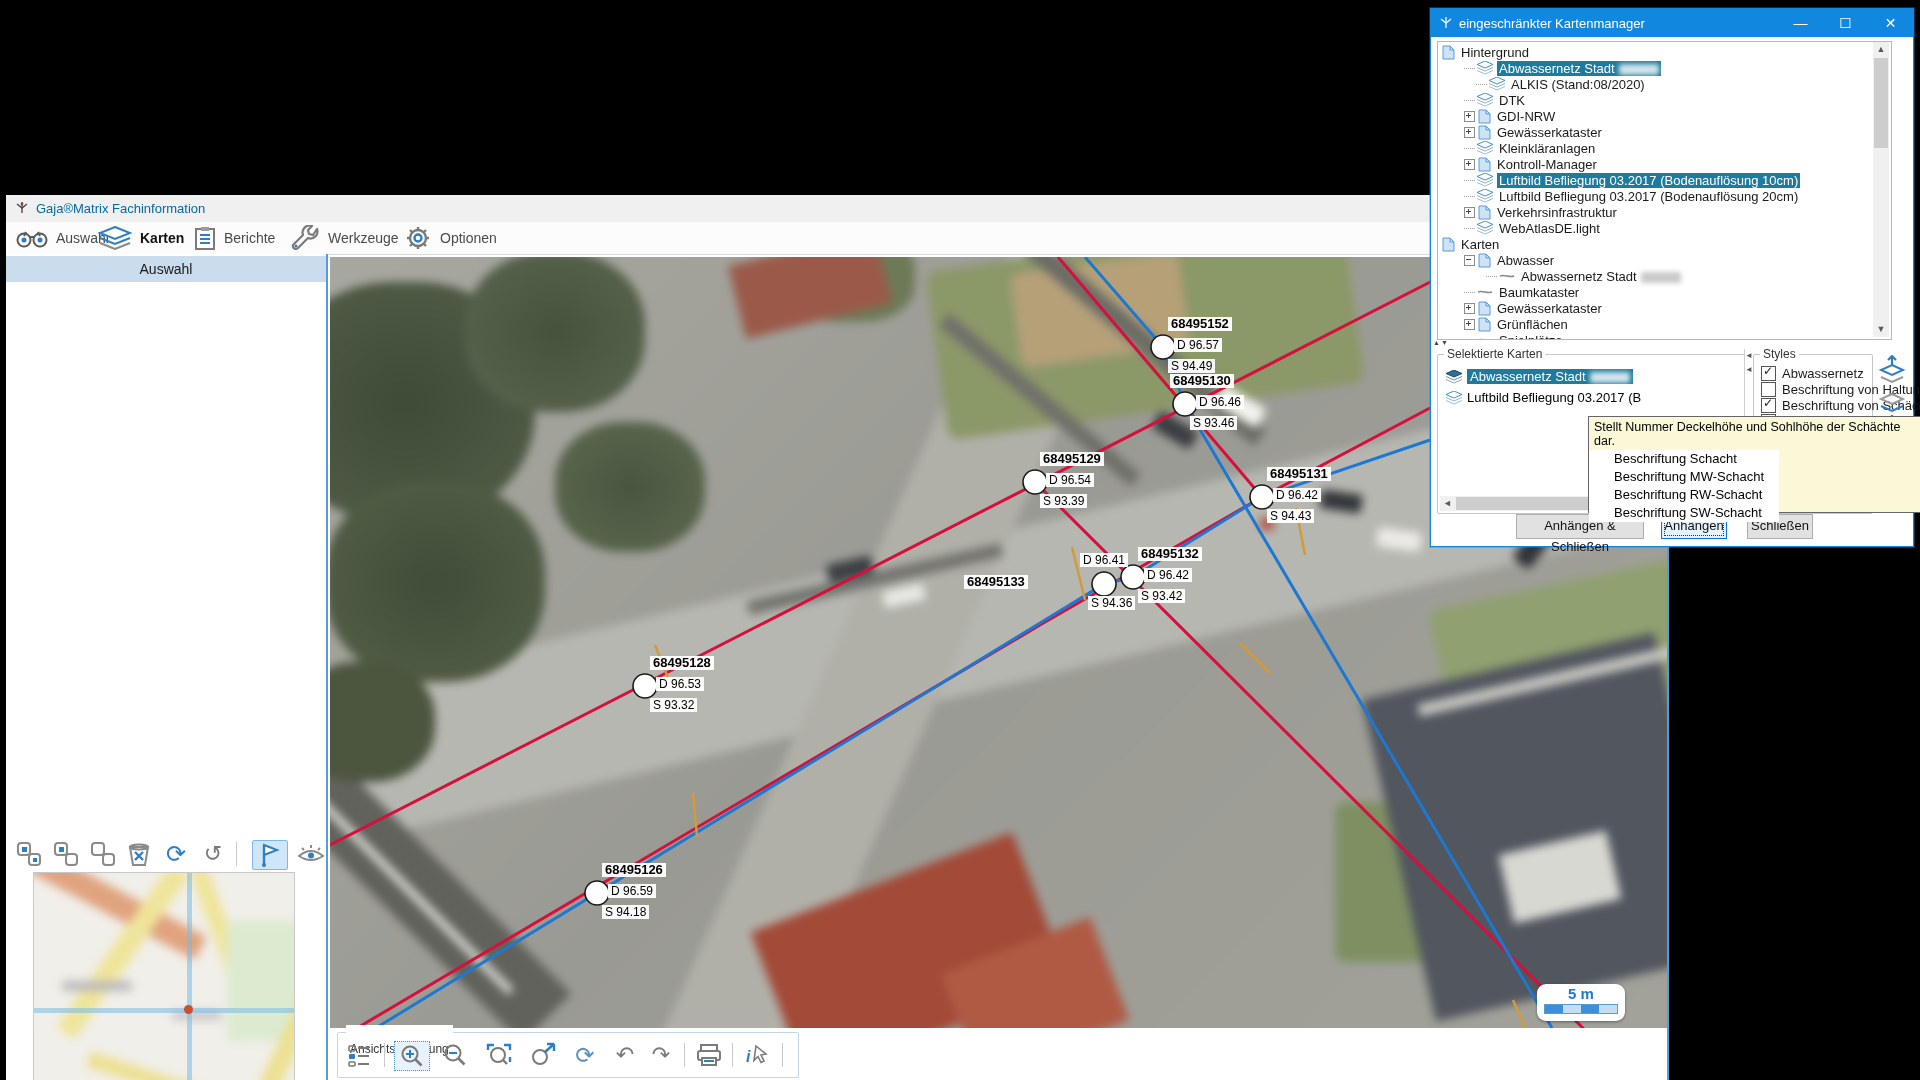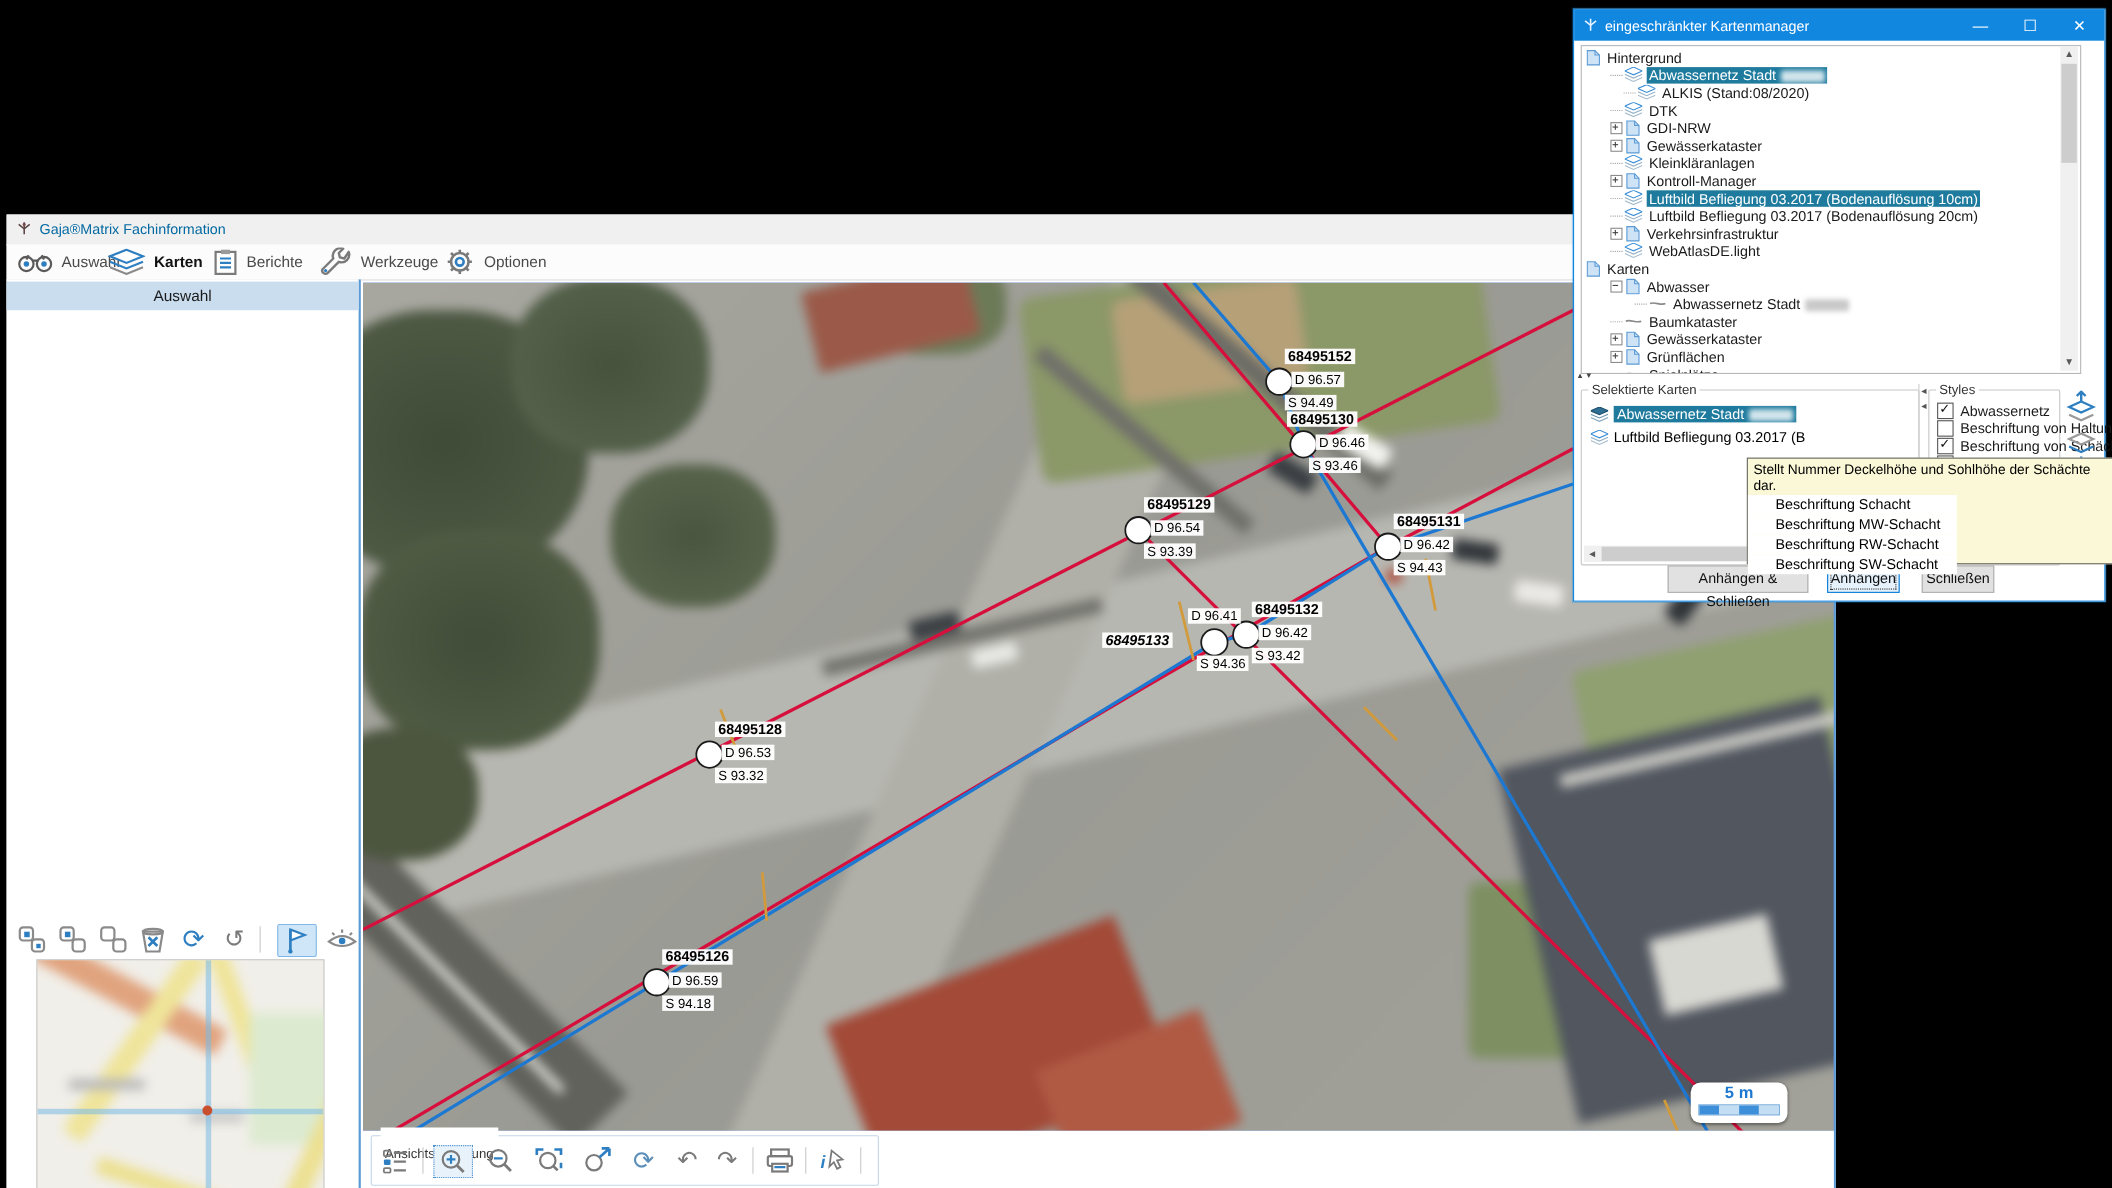--- a/index.html
+++ b/index.html
@@ -283,21 +283,21 @@
       <div class="maplabel " style="left: 860px; top: 159px;">S 93.46</div>
       <div class="maplabel id" style="left: 710px; top: 195px;">68495129</div>
       <div class="maplabel " style="left: 716px; top: 216px;">D 96.54</div>
       <div class="maplabel " style="left: 710px; top: 237px;">S 93.39</div>
       <div class="maplabel id" style="left: 937px; top: 210px;">68495131</div>
       <div class="maplabel " style="left: 943px; top: 231px;">D 96.42</div>
       <div class="maplabel " style="left: 937px; top: 252px;">S 94.43</div>
       <div class="maplabel id" style="left: 808px; top: 290px;">68495132</div>
       <div class="maplabel " style="left: 814px; top: 311px;">D 96.42</div>
       <div class="maplabel " style="left: 808px; top: 332px;">S 93.42</div>
-      <div class="maplabel id" style="left: 672px; top: 318px; font-style: italic;">68495133</div>
+      <div class="maplabel id" style="left: 634px; top: 318px;">68495133</div>
       <div class="maplabel " style="left: 750px; top: 296px;">D 96.41</div>
       <div class="maplabel " style="left: 758px; top: 339px;">S 94.36</div>
       <div class="maplabel id" style="left: 320px; top: 399px;">68495128</div>
       <div class="maplabel " style="left: 326px; top: 420px;">D 96.53</div>
       <div class="maplabel " style="left: 320px; top: 441px;">S 93.32</div>
       <div class="maplabel id" style="left: 272px; top: 606px;">68495126</div>
       <div class="maplabel " style="left: 278px; top: 627px;">D 96.59</div>
       <div class="maplabel " style="left: 272px; top: 648px;">S 94.18</div>
     </div>
 </div>

